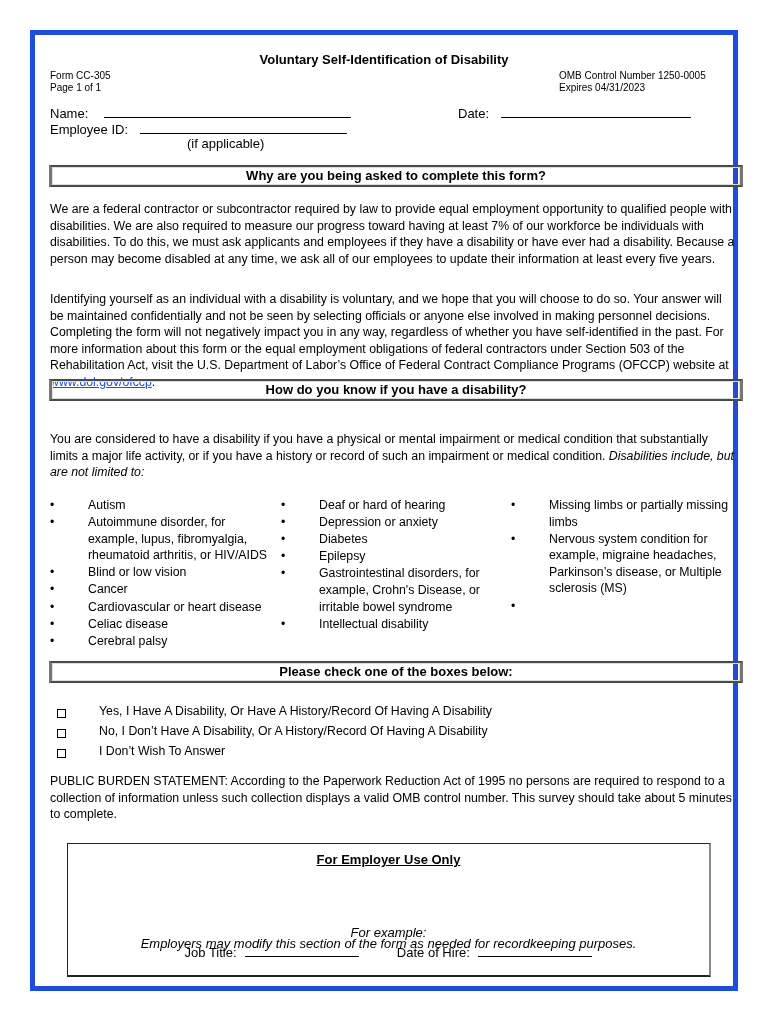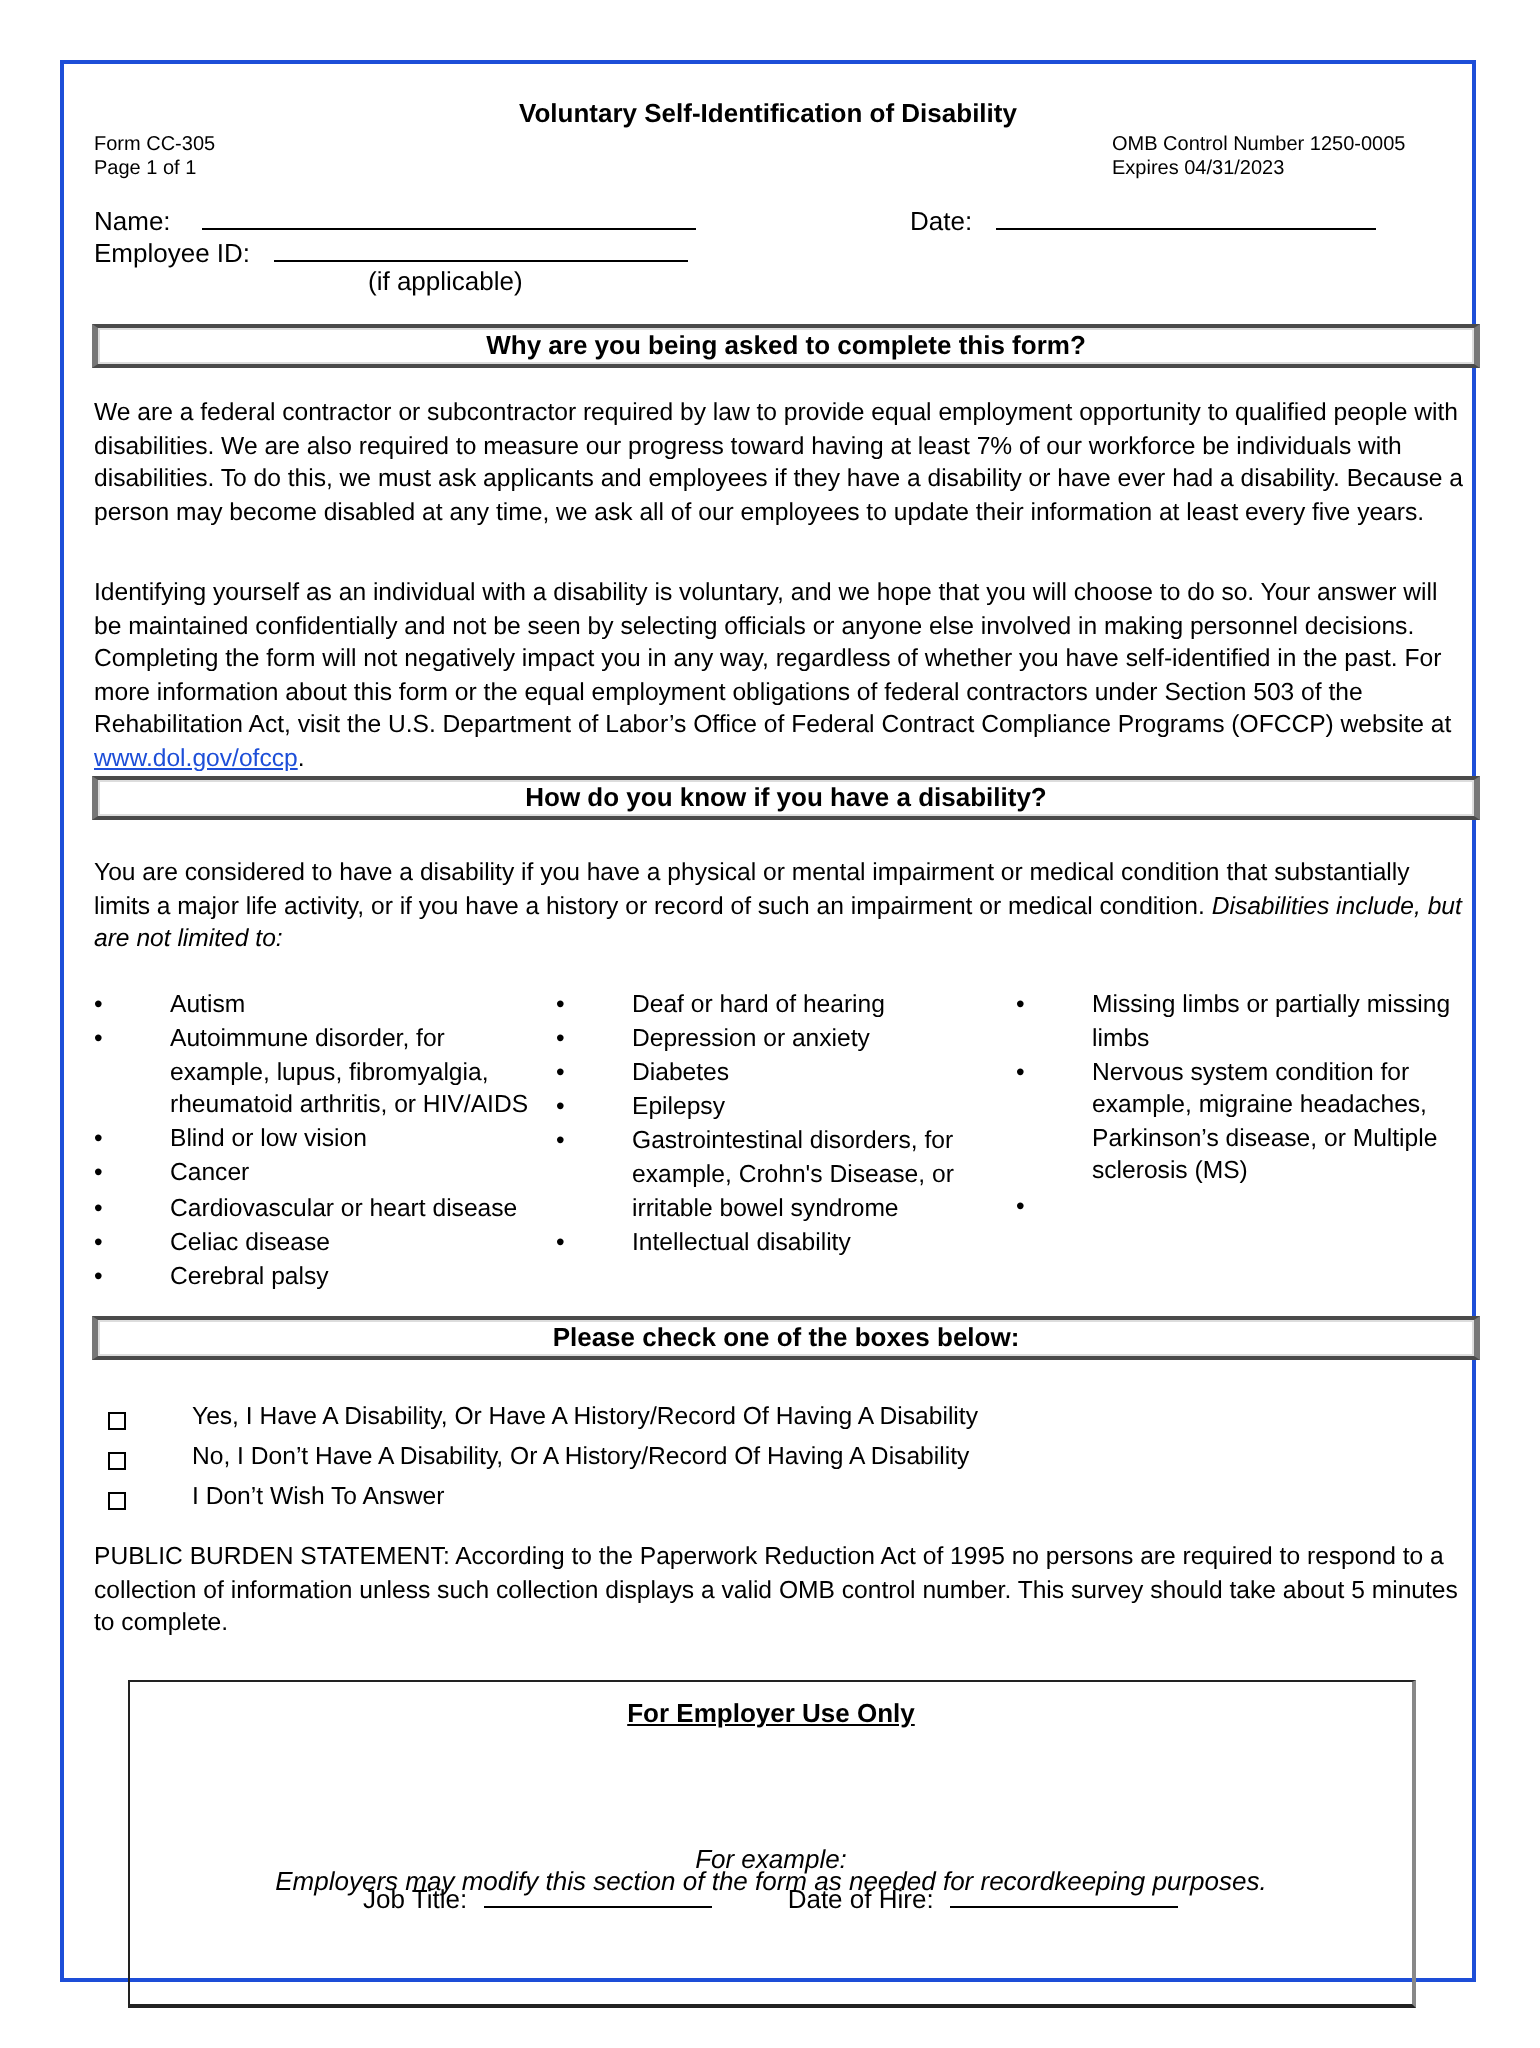--- a/index.html
+++ b/index.html
@@ -1,40 +1,40 @@
 <!DOCTYPE html>
 <html><head>
 <meta charset="utf-8">
 <style>
   html, body { margin: 0; padding: 0; background: #ffffff; }
   body { width: 770px; height: 1024px; position: relative; overflow: hidden;
          font-family: "Liberation Sans", sans-serif; color: #000; }
   .page { position: absolute; left: 30px; top: 30px; width: 708px; height: 961px;
-          border: 2px solid #1d4ed8; box-sizing: border-box; }
+          border: 5px solid #1d4ed8; box-sizing: border-box; }
   .abs { position: absolute; }
   .title { left: 0; width: 100%; top: 17px; text-align: center; font-weight: bold; font-size: 13px; }
   .meta { font-size: 10px; line-height: 12px; }
   .meta-left { left: 15px; top: 35px; }
   .meta-right { left: 524px; top: 35px; }
   .field { font-size: 13px; line-height: 15px; }
   .line { display: inline-block; border-bottom: 1px solid #000; height: 12px; vertical-align: baseline; }
   .section-bar { position: absolute; left: 14px; width: 694px; height: 22px; box-sizing: border-box;
                  border: 2px solid #4a4a4a; border-right: 3px solid #777; border-left: 3px solid #777;
                  text-align: center; font-weight: bold; font-size: 13px; line-height: 18px;
                  box-shadow: inset 0 0 0 1px #ddd; }
   .para { position: absolute; left: 15px; width: 685px; font-size: 12.3px; line-height: 16.5px; }
   .para a { color: #1d4ed8; text-decoration: underline; }
   .col { position: absolute; top: 462px; font-size: 12.3px; line-height: 16.6px; }
   .col ul { list-style: none; margin: 0; padding: 0; }
   .col li { position: relative; padding-left: 38px; margin-bottom: 0.5px; }
   .col li .bullet { position: absolute; left: 0; top: 0; width: 30px; }
   .choices { position: absolute; left: 22px; top: 666px; font-size: 12.3px; }
   .choice { height: 20px; display: flex; align-items: center; }
   .box { width: 9px; height: 9px; border: 1.3px solid #000; box-sizing: border-box; margin-right: 33px; margin-top: 4px; }
-  .employer { position: absolute; left: 32px; top: 808px; width: 644px; height: 164px;
+  .employer { position: absolute; left: 32px; top: 808px; width: 644px; height: 134px;
               border: 1px solid #222; border-right: 2px solid #888; border-bottom: 2px solid #222; box-sizing: border-box;
               text-align: center; font-size: 13px; }
   .emp-title { position: absolute; top: 8px; width: 100%; font-weight: bold; text-decoration: underline; font-size: 13px; }
   .emp-italic { position: absolute; top: 44px; width: 100%; font-style: italic; margin-top: 48px; }
   .emp-ex { position: absolute; top: 81px; width: 100%; font-style: italic; }
   .emp-fields { position: absolute; top: 100px; width: 100%; }
 </style>
 </head>
 <body>
 
@@ -64,21 +64,21 @@
     <span class="line" style="width:207px; margin-left:8px;"></span>
   </div>
   <div class="abs field" style="left:152px; top:101px;">(if applicable)</div>
 
   <div class="section-bar" style="top:130px;">Why are you being asked to complete this form?</div>
 
   <div class="para" style="top:166px;">We are a federal contractor or subcontractor required by law to provide equal employment opportunity to qualified people with disabilities.  We are also required to measure our progress toward having at least 7% of our workforce be individuals with disabilities.  To do this, we must ask applicants and employees if they have a disability or have ever had a disability.  Because a person may become disabled at any time, we ask all of our employees to update their information at least every five years.</div>
 
   <div class="para" style="top:256px;"><span>Identifying yourself as an individual with a disability is voluntary, and we hope that you will choose to do so.  Your answer will be maintained confidentially and not be seen by selecting officials or anyone else involved in making personnel decisions.  Completing the form will not negatively impact you in any way, regardless of whether you have self-identified in the past.  For more information about this form or the equal employment obligations of federal contractors under Section 503 of the Rehabilitation Act, visit the U.S. Department of Labor’s Office of Federal Contract Compliance Programs (OFCCP) website at </span><a href="#">www.dol.gov/ofccp</a><span>.</span></div>
 
-  <div class="section-bar" style="top:356px;">How do you know if you have a disability?</div>
+  <div class="section-bar" style="top:344px;">How do you know if you have a disability?</div>
 
   <div class="para" style="top:396px;"><span>You are considered to have a disability if you have a physical or mental impairment or medical condition that substantially limits a major life activity, or if you have a history or record of such an impairment or medical condition.  </span><i>Disabilities include, but are not limited to:</i></div>
 
   <div class="col" style="left:15px; width:225px;">
     <ul id="col0">
         <li><span class="bullet">•</span><span>Autism</span></li>
         <li><span class="bullet">•</span><span>Autoimmune disorder, for example, lupus, fibromyalgia, rheumatoid arthritis, or HIV/AIDS</span></li>
         <li><span class="bullet">•</span><span>Blind or low vision</span></li>
         <li><span class="bullet">•</span><span>Cancer</span></li>
         <li><span class="bullet">•</span><span>Cardiovascular or heart disease</span></li>

